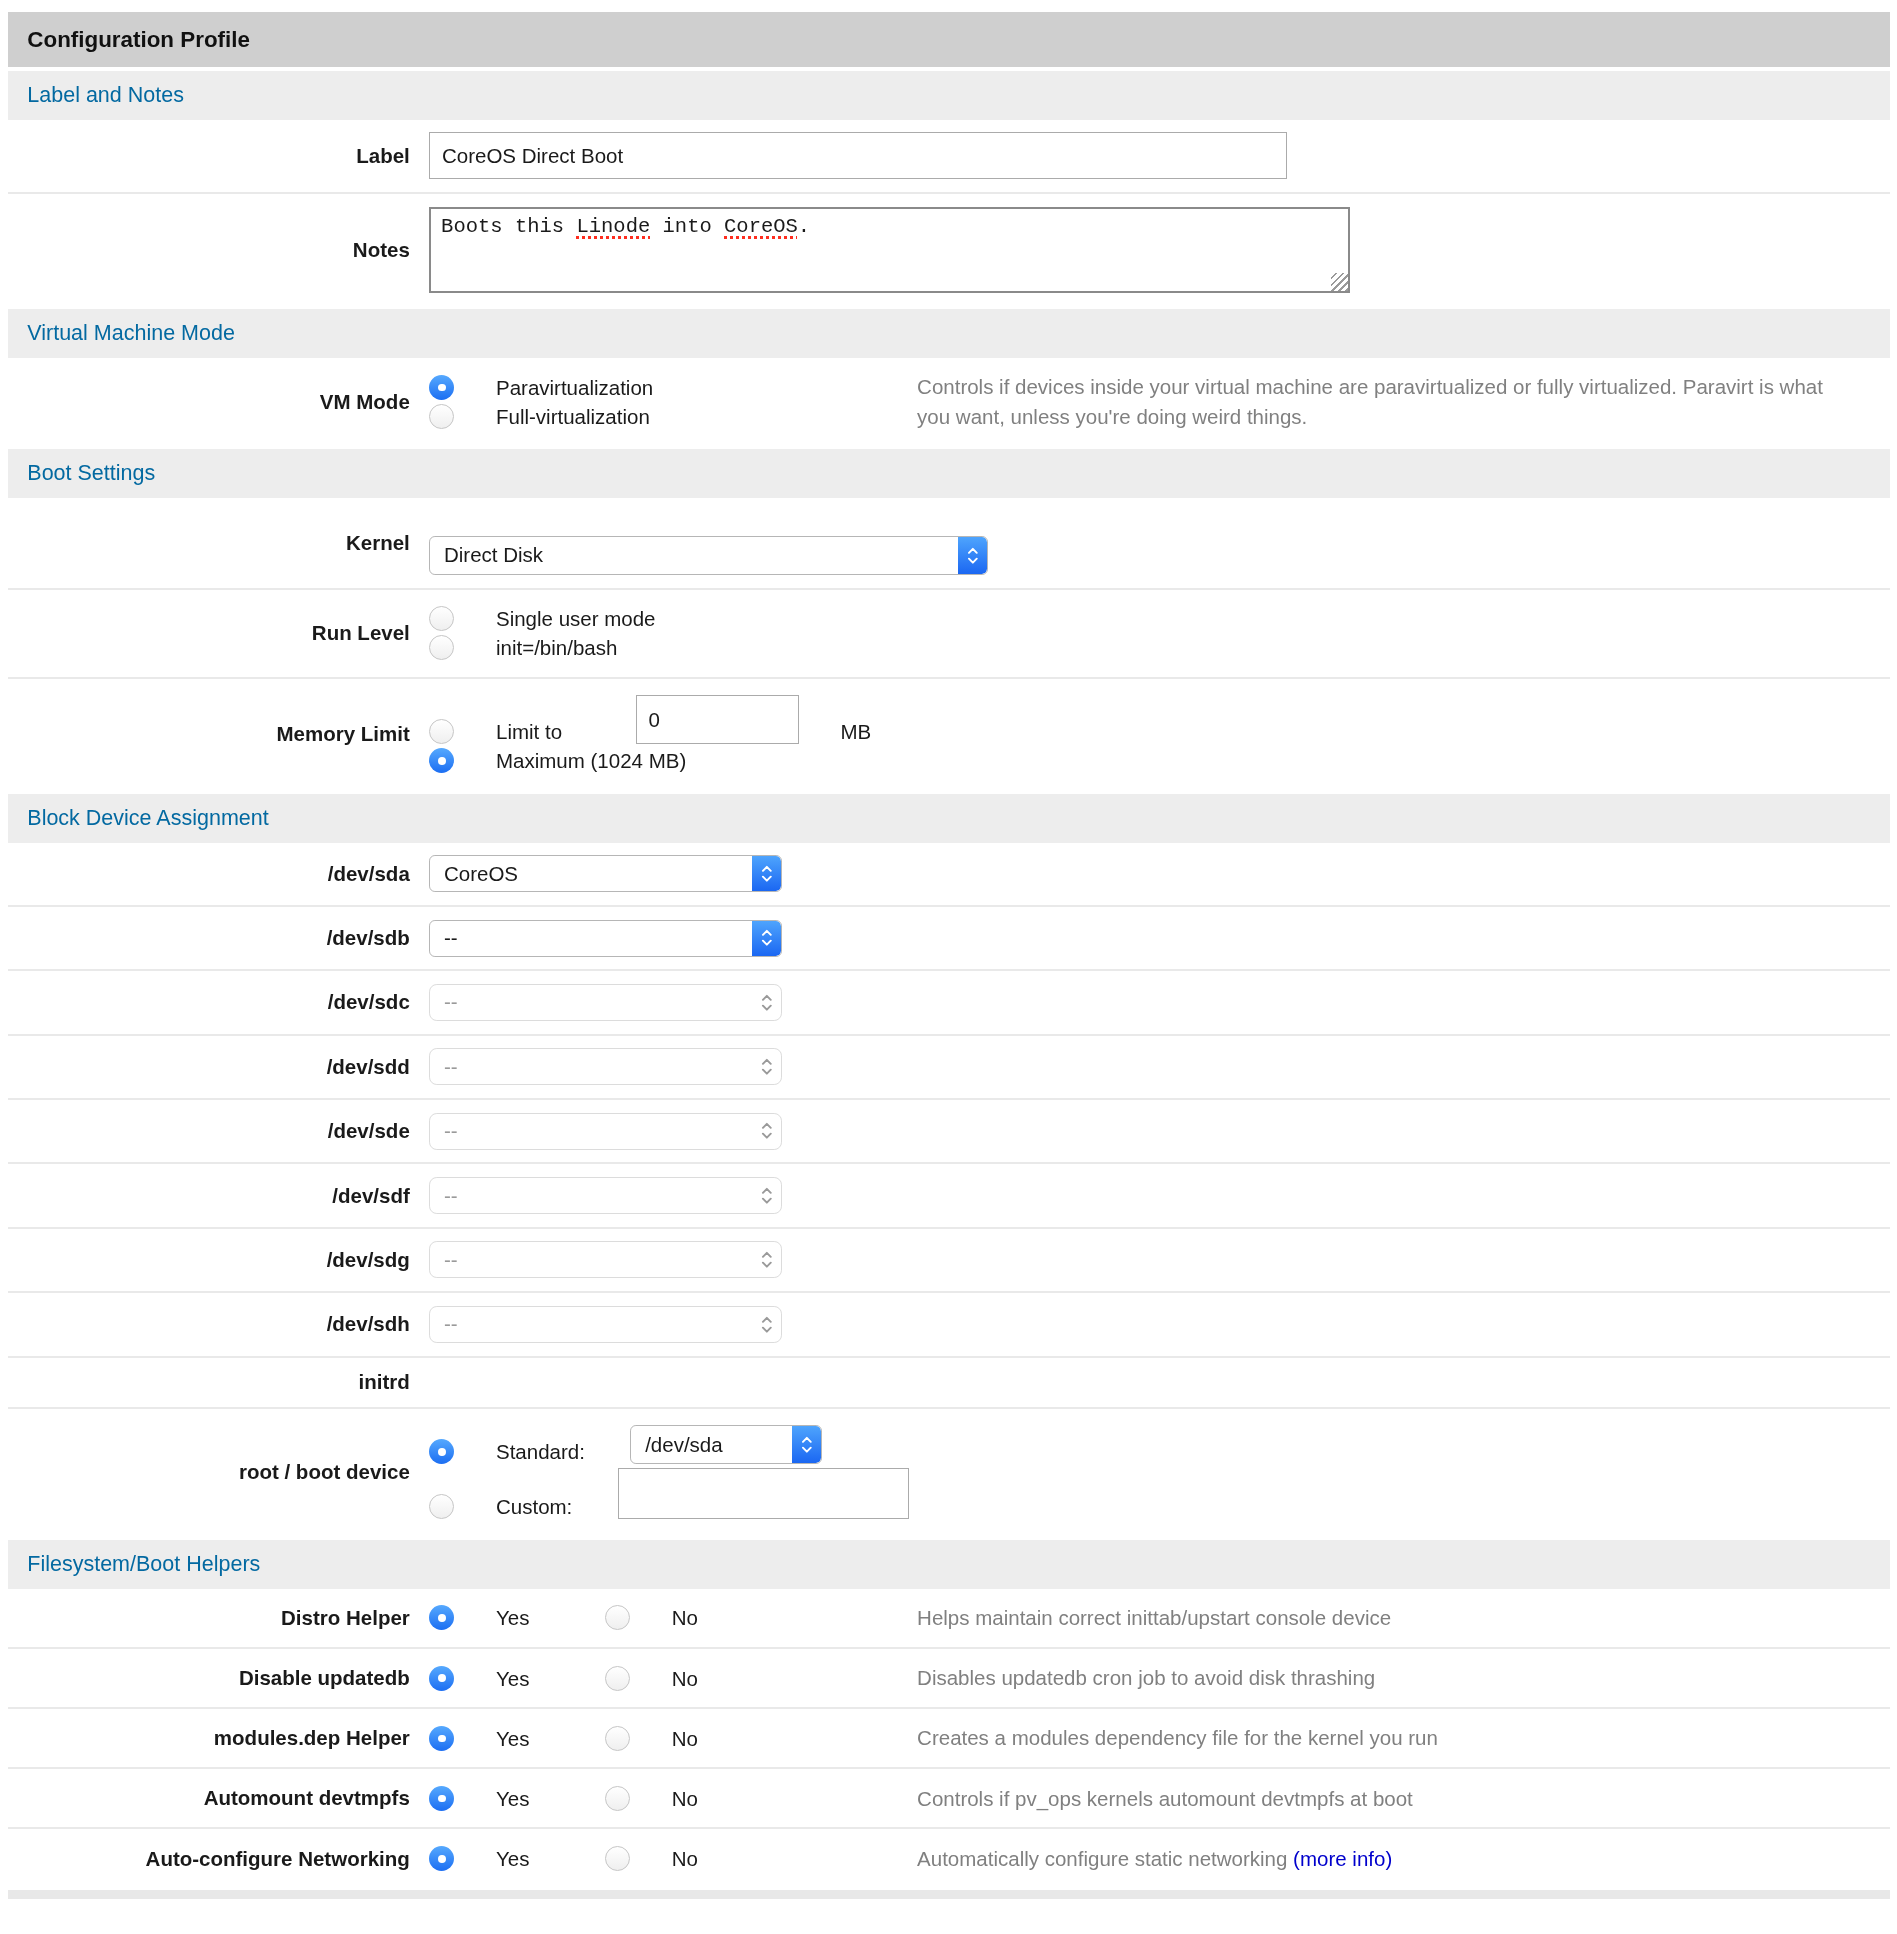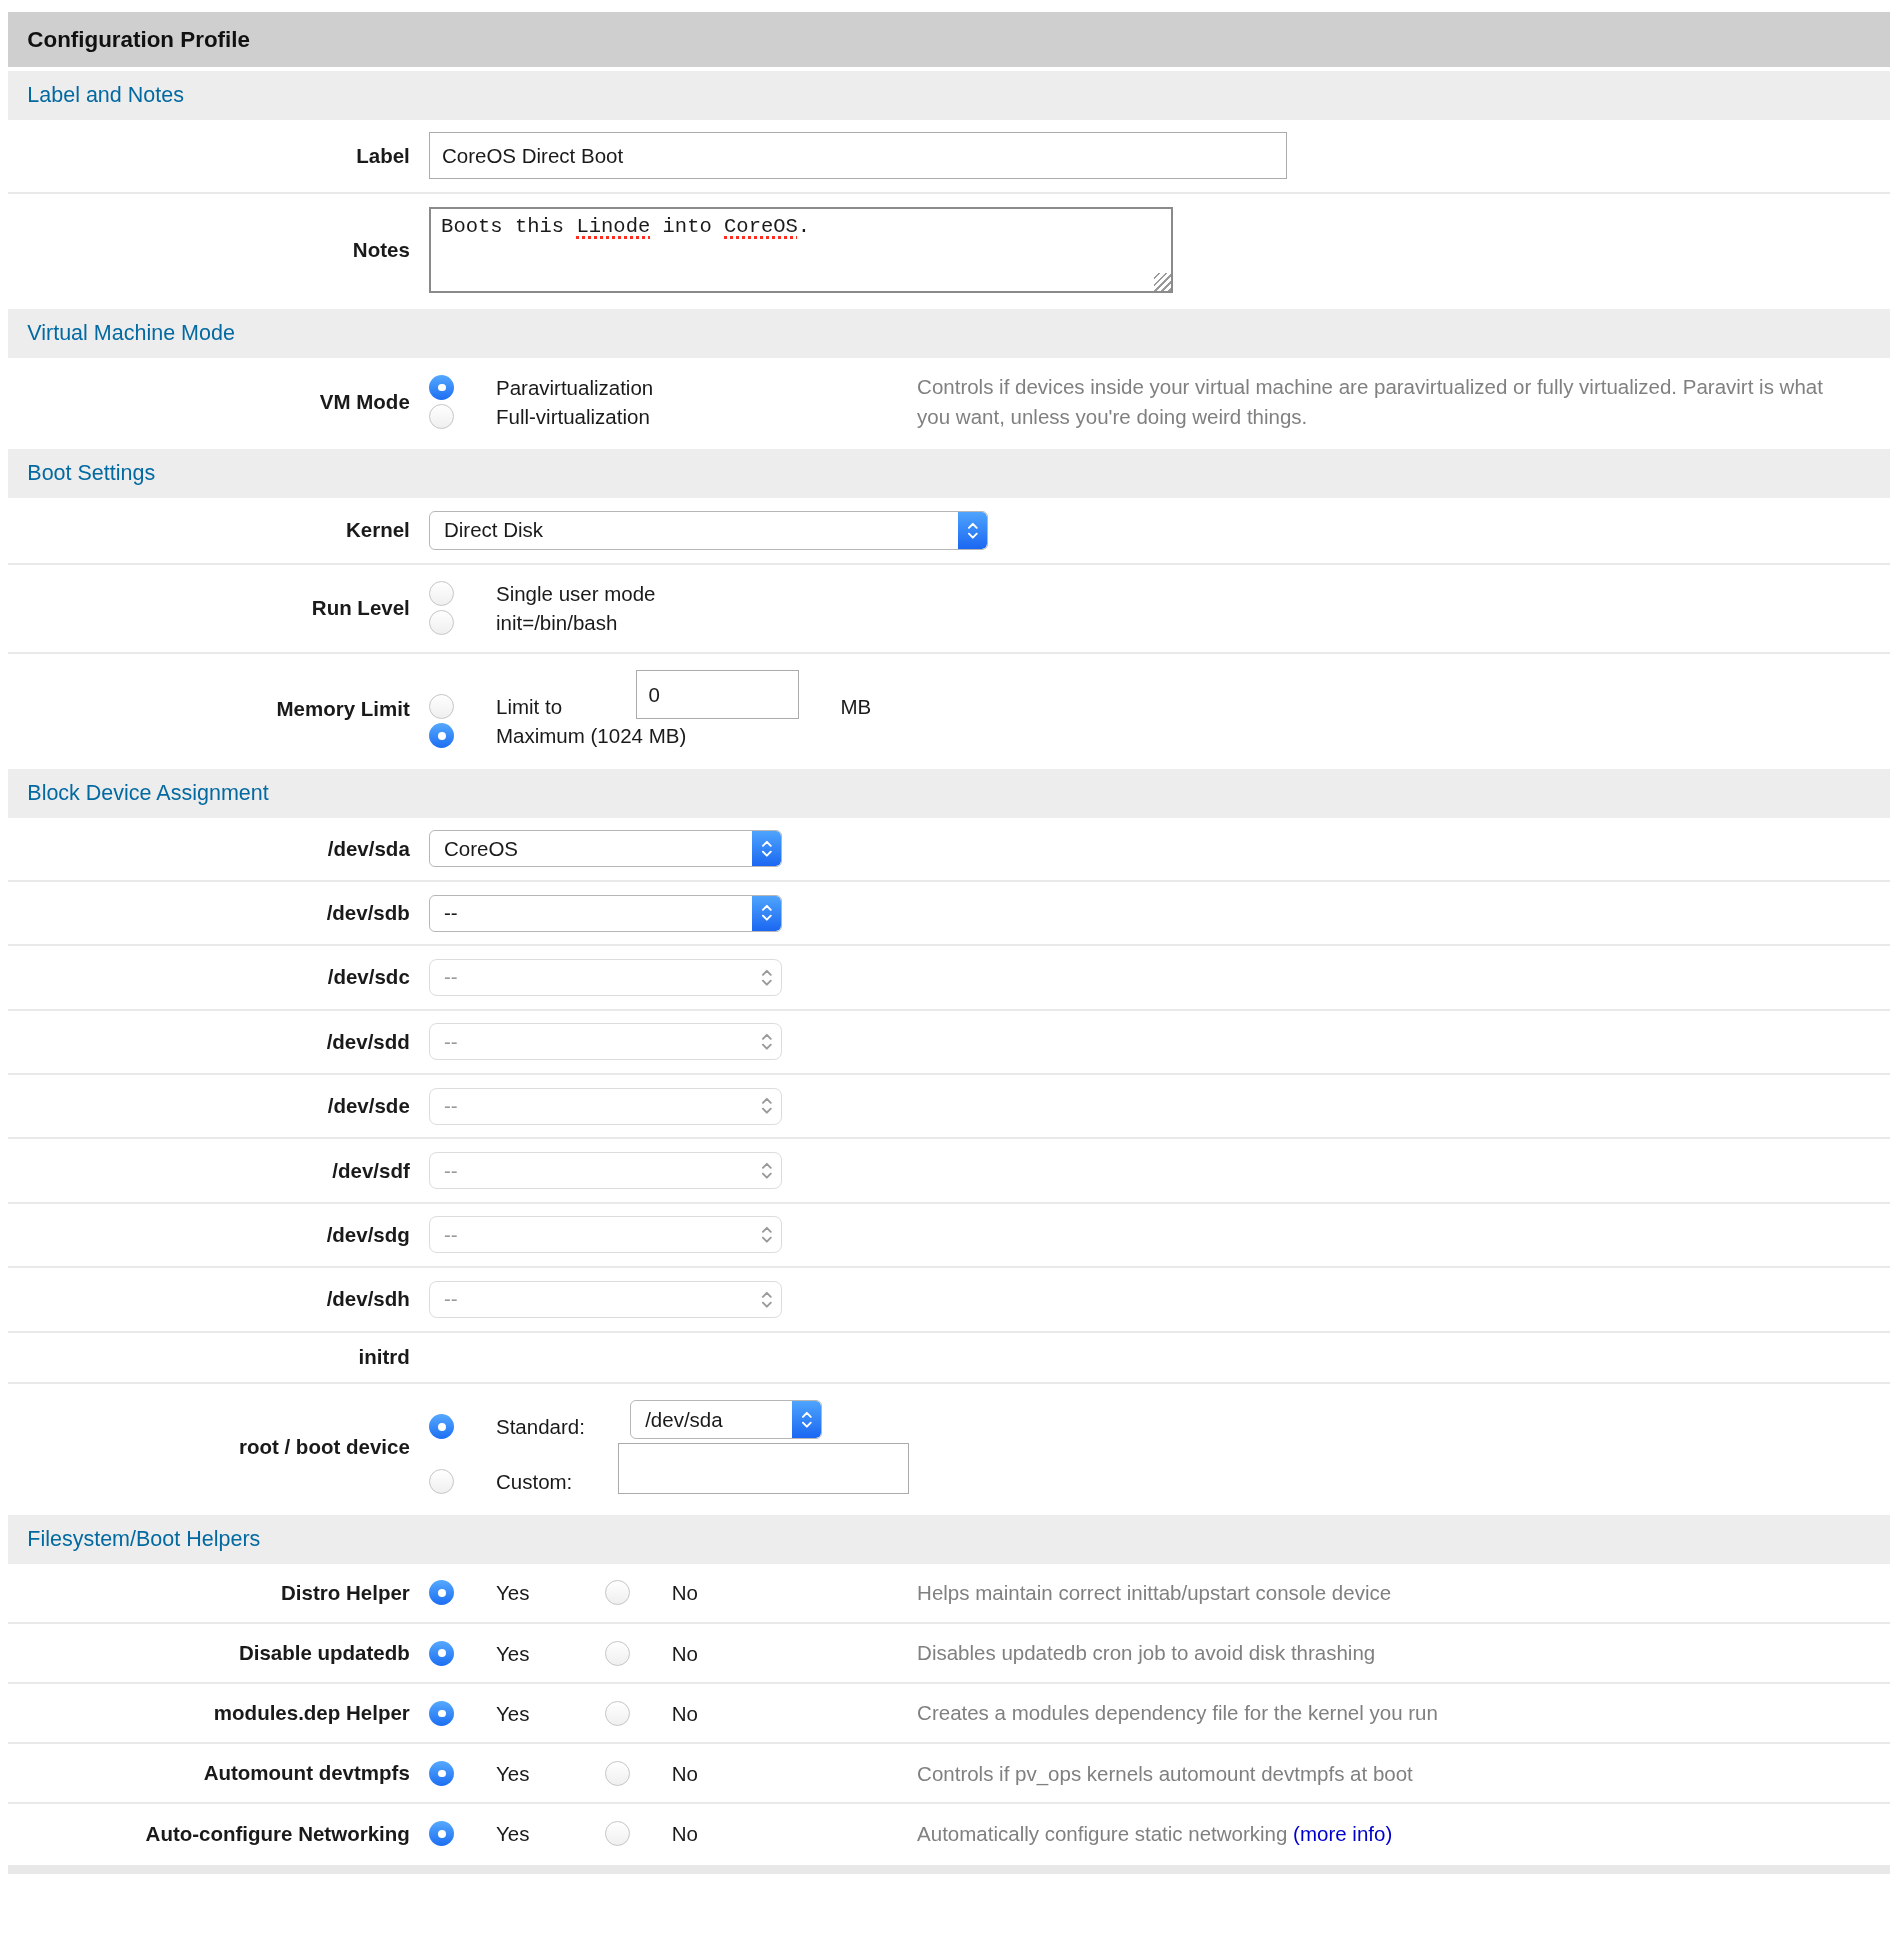--- a/index.html
+++ b/index.html
@@ -15,21 +15,21 @@
   .controlcol{margin-left:19.5px;flex:0 0 480px;}
   .controlcol.wide{flex:0 0 936px;}
   .helpcol{margin-left:7.8px;flex:1;color:#808080;line-height:1.45;padding-right:29px;}
 
   .textinput{font-family:"Liberation Sans",sans-serif;font-size:20.5px;color:#1a1a1a;
     border:1px solid #ababab;height:47px;box-sizing:border-box;padding:0 11.7px;background:#fff;outline:none;}
   .labelinput{width:858px;}
   .memoryinput{width:163px;height:49px;}
   .custominput{width:291px;height:51px;}
 
-  .notesbox{position:relative;width:744px;height:86px;box-sizing:border-box;border:2px solid #8a8a8a;
+  .notesbox{position:relative;width:921px;height:86px;box-sizing:border-box;border:2px solid #8a8a8a;
     background:#fff;font-family:"Liberation Mono","DejaVu Sans Mono",monospace;font-size:20.5px;
     padding:5.9px 9.8px;overflow:hidden;}
   .miss{text-decoration:underline;text-decoration-style:dotted;text-decoration-color:#ff2d1f;text-decoration-thickness:2.9px;text-underline-offset:3.9px;}
   .grip{position:absolute;right:0;bottom:0;width:17.6px;height:17.6px;
     background:repeating-linear-gradient(135deg,transparent 0 2.9px,#9a9a9a 2.9px 4.9px);}
 
   .optline{display:flex;align-items:flex-end;margin:3.9px 0;gap:30px;}
   .radio{width:25px;height:25px;border-radius:50%;box-sizing:border-box;flex:0 0 25px;
     background:linear-gradient(#ffffff,#efefef);border:1.5px solid #c6c6c6;display:inline-block;position:relative;}
   .radio.checked{background:linear-gradient(#56a9fe,#1c6ef2);border:none;}
@@ -38,21 +38,21 @@
 
   .macselect{display:flex;align-items:stretch;box-sizing:border-box;height:39px;border:1px solid #b6b6b6;
     border-radius:5.9px;background:#fff;overflow:hidden;}
   .macselect .seltext{flex:1;display:flex;align-items:center;padding-left:13.7px;white-space:nowrap;overflow:hidden;}
   .macselect .stepper{flex:0 0 29px;display:flex;align-items:center;justify-content:center;
     background:linear-gradient(#4ea4fd,#1b67f2);border-radius:0 4.9px 4.9px 0;}
   .macselect.disabled{border-color:#dcdcdc;border-radius:7.8px;}
   .macselect.disabled .seltext{color:#9a9a9a;}
   .macselect.disabled .stepper{background:transparent;}
 
-  .w-kernel{width:559px;}
+  .w-kernel{width:559px;margin-top:25px;}
   .w-dev{width:353px;height:37px;}
   .w-initrd{width:384px;}
   .w-standard{width:192px;}
 
   .thickband{height:9.8px;background:#e8e8e8;margin-top:2px;}
   .savearea{padding:41px 0 23.4px 424px;}
 
   .linkblue{color:#0000cc;text-decoration:none;}
   .stepper svg, .graychev svg{display:block;}
 </style>

